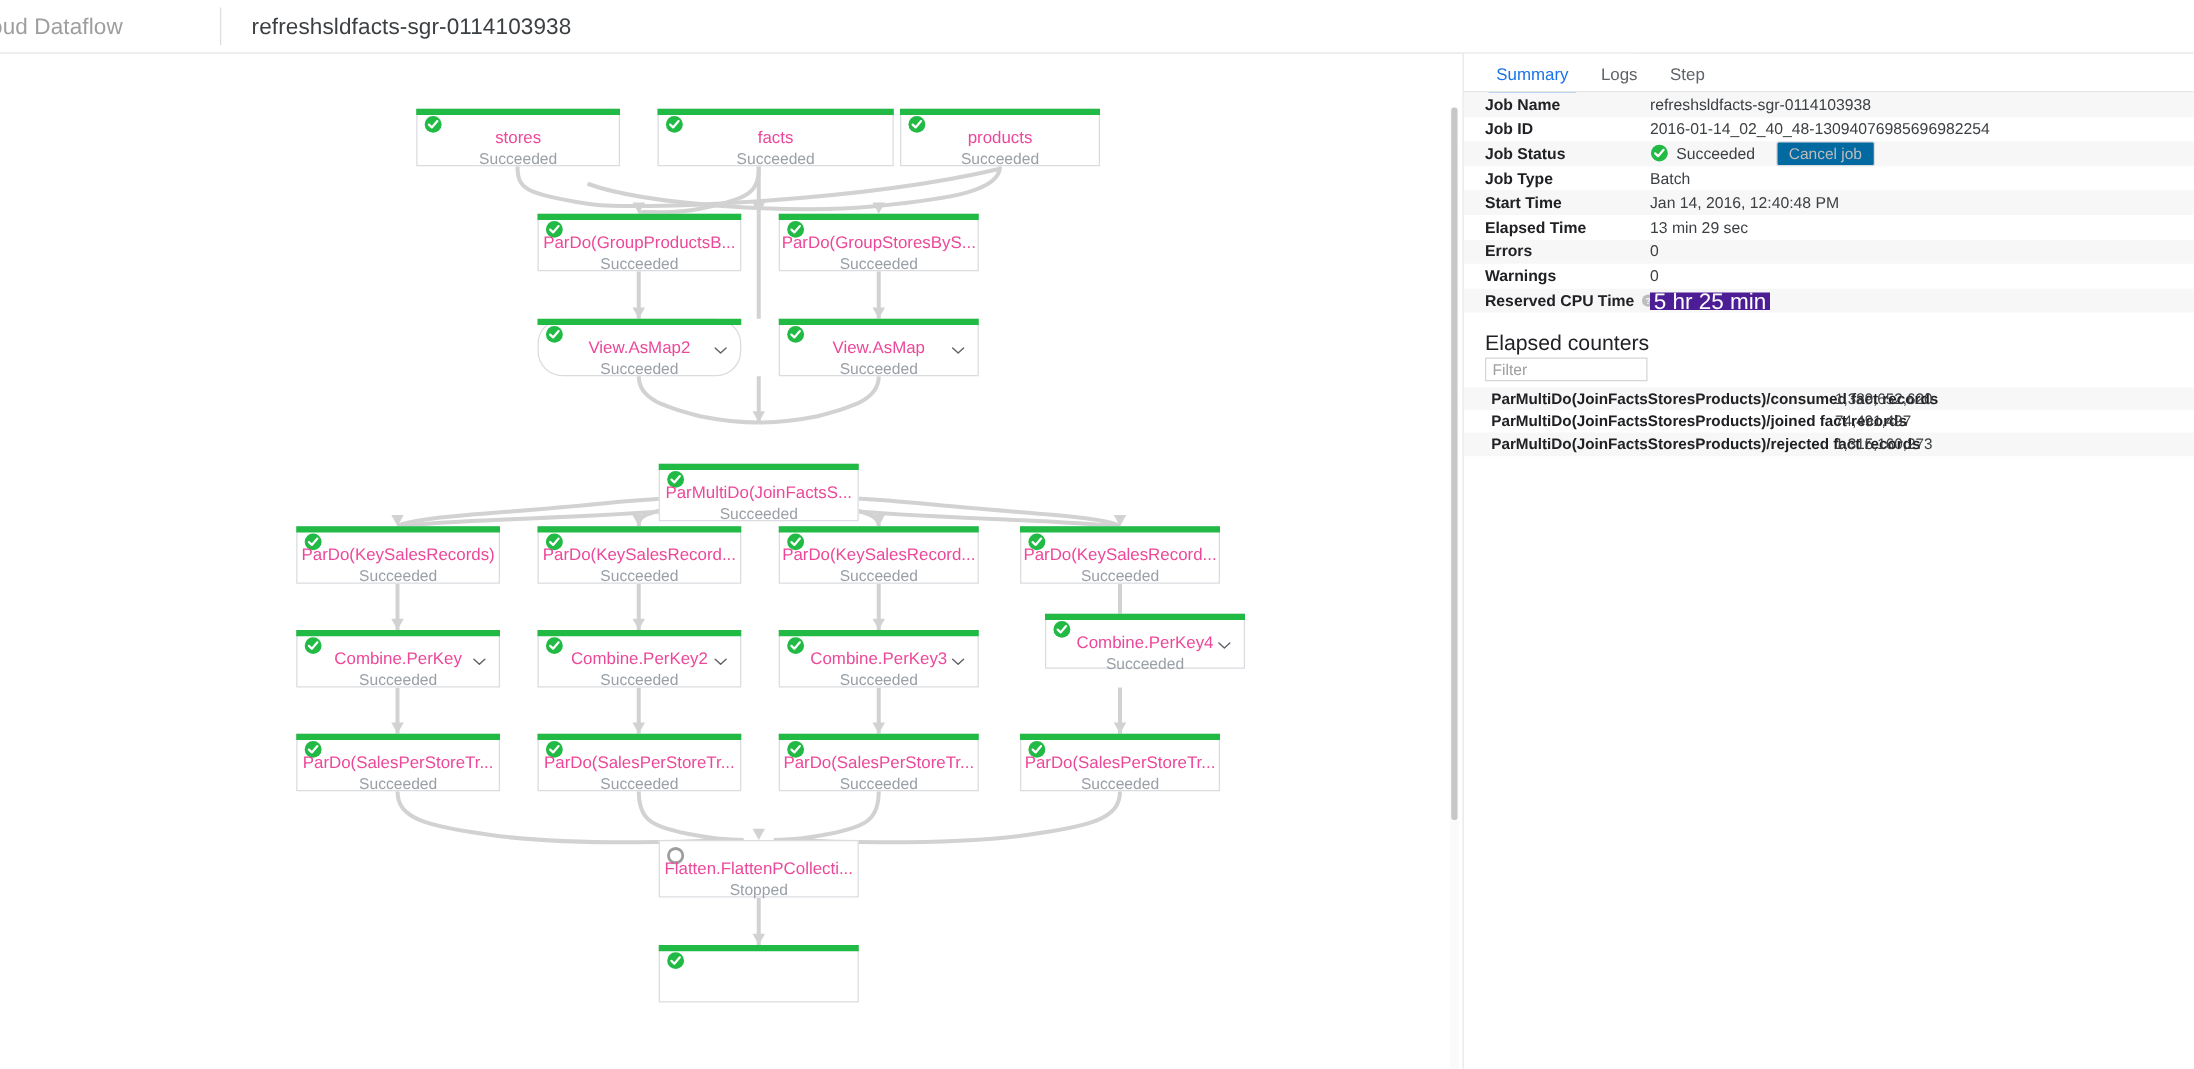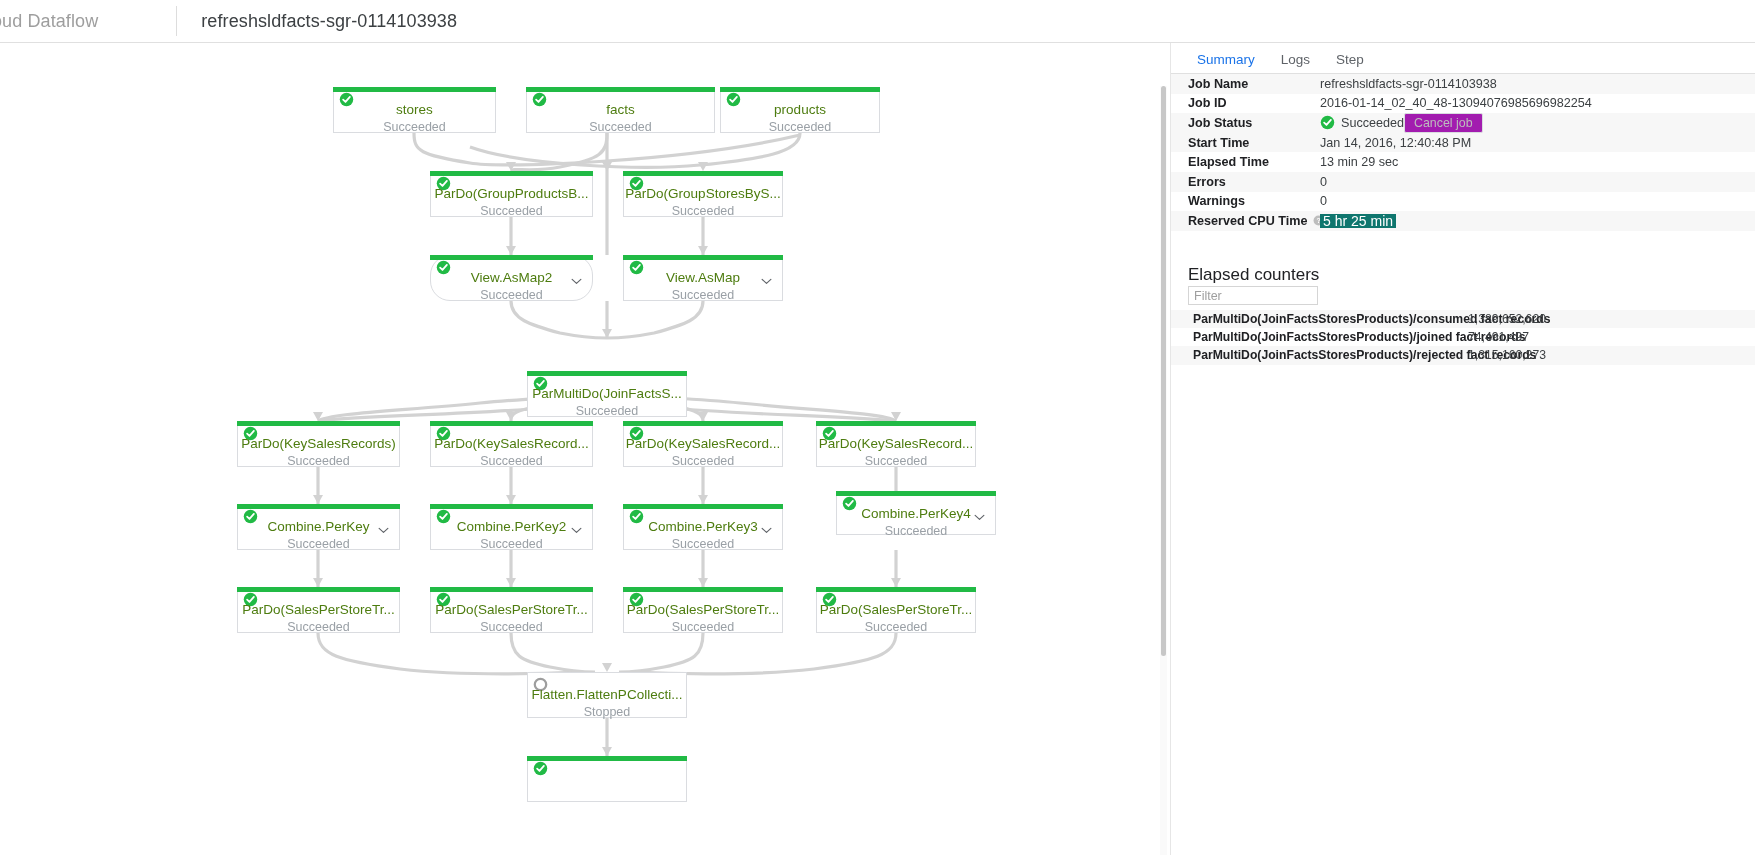--- a/index.html
+++ b/index.html
@@ -39,21 +39,21 @@
     border:1px solid #dadce0;
     box-sizing:border-box;
   }
   .node .topbar-green {
     position:absolute; left:-1px; top:-1px; width:calc(100% + 2px); height:5px;
     background:#21ba45;
   }
   .node.stopped { border-color:#dadce0; }
   .node .label {
     position:absolute; left:0; right:0; top:14px;
-    text-align:center; font-size:13.5px; color:#4d7c0f;
+    text-align:center; font-size:13.5px; color:#ec4899;
     white-space:nowrap; overflow:hidden;
   }
   .node .status {
     position:absolute; left:0; right:0; top:32px;
     text-align:center; font-size:12.5px; color:#9aa0a6;
     white-space:nowrap;
   }
   .node .statusicon {
     position:absolute; left:5px; top:4px; width:15px; height:15px;
   }
@@ -95,26 +95,26 @@
   .srow {
     display:flex; align-items:center; height:19.6px;
     padding-left:17px; font-size:12.6px;
   }
   .srow.alt { background:#f7f7f7; }
   .skey { width:132px; color:#202124; font-weight:bold; white-space:nowrap;
           display:flex; align-items:center; }
   .sval { color:#3c4043; display:flex; align-items:center; white-space:nowrap; }
   .helpicon { width:11px; height:11px; margin-left:6px; }
   .badge-cpu {
-    background:#0f766e; color:#fff; padding:0px 3px; font-size:14px; line-height:14px;
+    background:#4c1d95; color:#fff; padding:0px 3px; font-size:18px; line-height:14px;
     display:inline-block;
   }
   .status-ok { display:flex; align-items:center; gap:6px; }
   .cancel-btn {
-    border:1px solid #dadce0; color:#bdbdbd; background:#a21caf;
+    margin-left:17px; border:1px solid #dadce0; color:#bdbdbd; background:#0369a1;
     font-size:12.4px; padding:2px 9px; border-radius:2px; cursor:default;
     font-family:"Liberation Sans", sans-serif;
   }
 
   .counters-title {
     position:absolute; left:17px; top:222px; font-size:17px; color:#202124;
   }
   .filter-input {
     position:absolute; left:17px; top:243px; width:130px; height:19px;
     border:1px solid #d5d5d5; background:#fff; font-size:12.5px;
@@ -457,20 +457,28 @@
                 <svg viewBox="0 0 16 16" width="15" height="15">
                   <circle cx="8" cy="8" r="7.2" fill="#21ba45"></circle>
                   <path d="M4.4 8.2 L6.9 10.6 L11.6 5.2" stroke="#fff" stroke-width="1.9" fill="none" stroke-linecap="round" stroke-linejoin="round"></path>
                 </svg>
               </span>
               <span>Succeeded</span>
             </span>
             <button class="cancel-btn">Cancel job</button>
           </div>
         </div>
+        <div class="srow">
+          <div class="skey">
+            <span>Job Type</span>
+          </div>
+          <div class="sval">
+            <span>Batch</span>
+          </div>
+        </div>
         <div class="srow alt">
           <div class="skey">
             <span>Start Time</span>
           </div>
           <div class="sval">
             <span>Jan 14, 2016, 12:40:48 PM</span>
           </div>
         </div>
         <div class="srow">
           <div class="skey">

